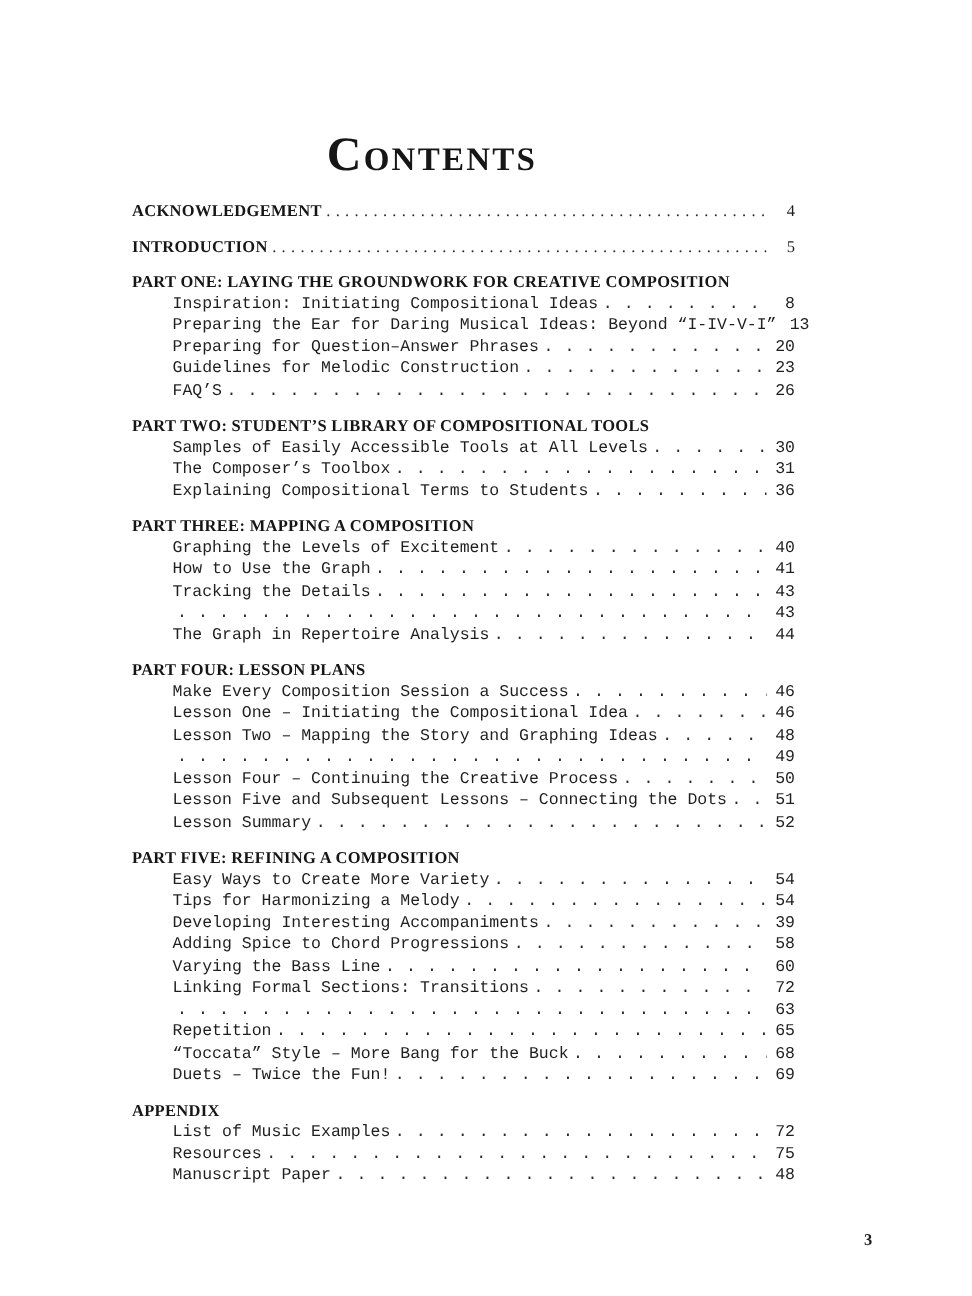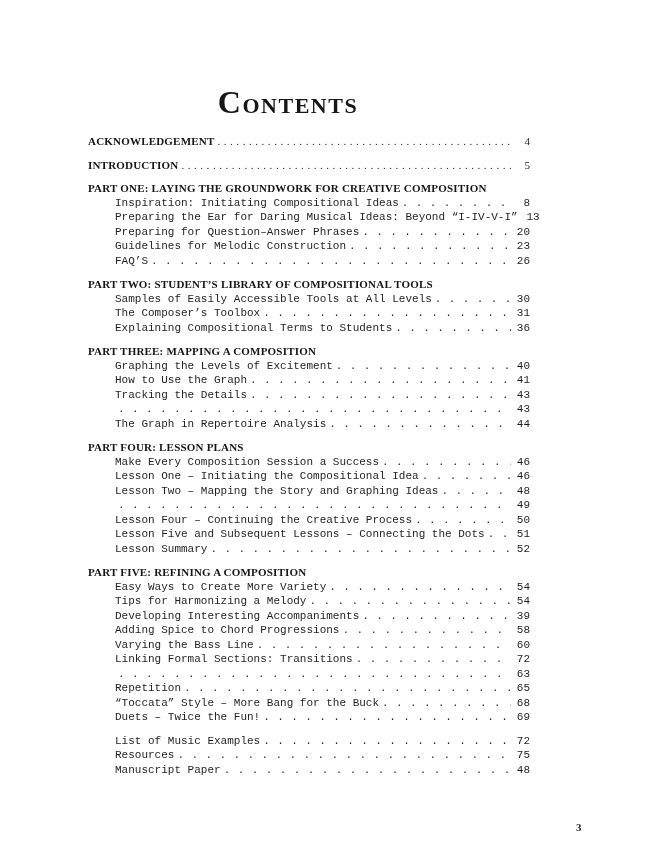--- a/index.html
+++ b/index.html
@@ -261,20 +261,23 @@
           <span class="dots">. . . . . . . . . . . . . . . . . . . . . . . . . . . . . . . . . . . . . . . . . . . . . . . . . . . . . . . . . . . . . . . . . . . . . . . . . . . . . . . . . . . . . . . . . . . . . . . . . . . . . . . . . . . . . . . . . . . . . . . . . . . . . . . . . . . . . . . . . . . . . . . . . . . . . . . . . . . . . . . . </span>
           <span class="pagenum">68</span>
         </div>
         <div class="row item">
           <span class="label">Duets – Twice the Fun!</span>
           <span class="dots">. . . . . . . . . . . . . . . . . . . . . . . . . . . . . . . . . . . . . . . . . . . . . . . . . . . . . . . . . . . . . . . . . . . . . . . . . . . . . . . . . . . . . . . . . . . . . . . . . . . . . . . . . . . . . . . . . . . . . . . . . . . . . . . . . . . . . . . . . . . . . . . . . . . . . . . . . . . . . . . . </span>
           <span class="pagenum">69</span>
         </div>
       </div>
       <div class="section">
+        <div class="row heading">
+          <span class="label">APPENDIX</span>
+        </div>
         <div class="row item">
           <span class="label">List of Music Examples</span>
           <span class="dots">. . . . . . . . . . . . . . . . . . . . . . . . . . . . . . . . . . . . . . . . . . . . . . . . . . . . . . . . . . . . . . . . . . . . . . . . . . . . . . . . . . . . . . . . . . . . . . . . . . . . . . . . . . . . . . . . . . . . . . . . . . . . . . . . . . . . . . . . . . . . . . . . . . . . . . . . . . . . . . . . </span>
           <span class="pagenum">72</span>
         </div>
         <div class="row item">
           <span class="label">Resources</span>
           <span class="dots">. . . . . . . . . . . . . . . . . . . . . . . . . . . . . . . . . . . . . . . . . . . . . . . . . . . . . . . . . . . . . . . . . . . . . . . . . . . . . . . . . . . . . . . . . . . . . . . . . . . . . . . . . . . . . . . . . . . . . . . . . . . . . . . . . . . . . . . . . . . . . . . . . . . . . . . . . . . . . . . . </span>
           <span class="pagenum">75</span>
         </div>

